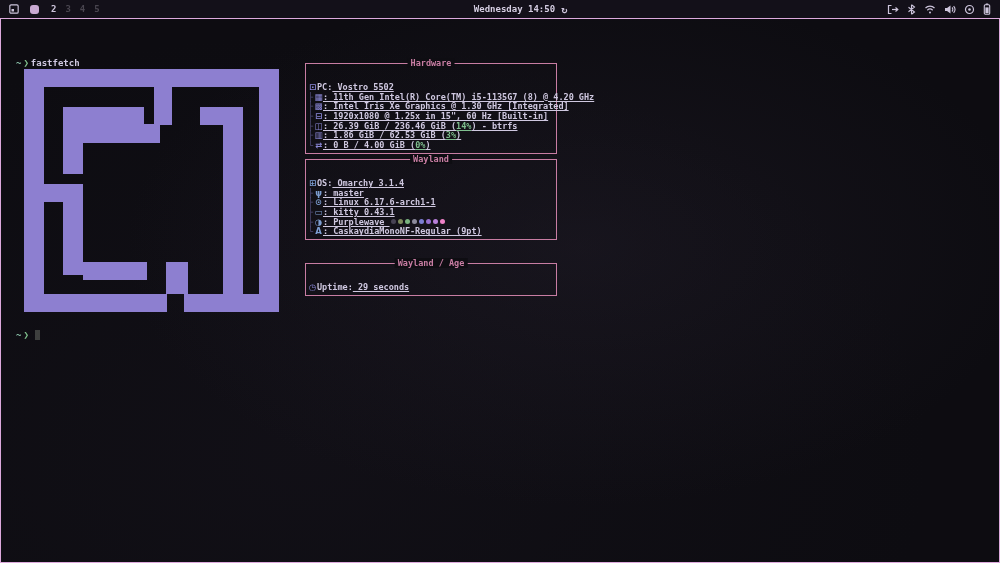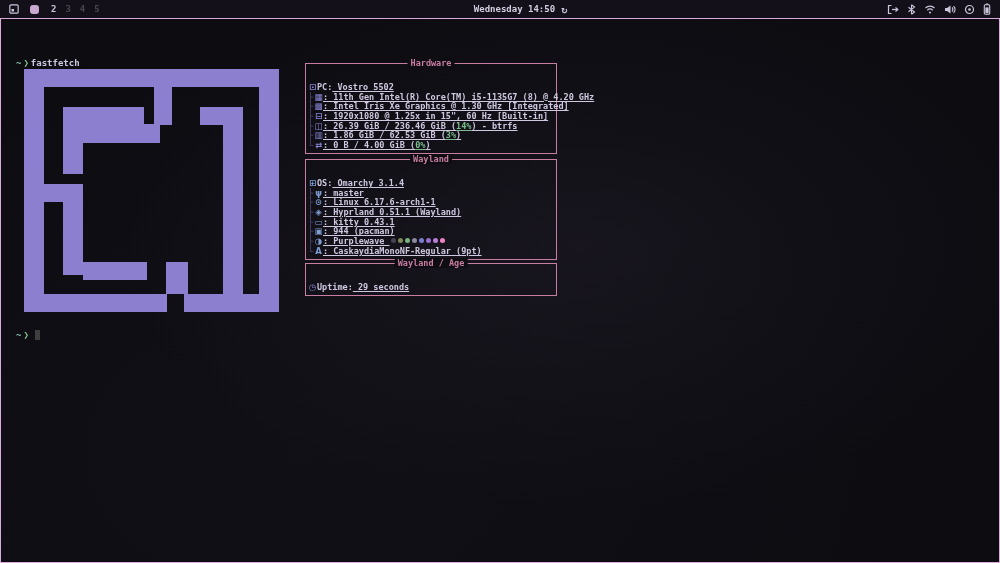--- a/index.html
+++ b/index.html
@@ -157,23 +157,21 @@
         <div class="frow"><span class="tree">├</span><span class="icon">⊟</span><span class="seg">: 1920x1080 @ 1.25x in 15", 60 Hz [Built-in]</span></div>
         <div class="frow"><span class="tree">├</span><span class="icon">◫</span><span class="seg">: 26.39 GiB / 236.46 GiB (</span><span class="seg c-green">14%</span><span class="seg">) - btrfs</span></div>
         <div class="frow"><span class="tree">├</span><span class="icon">▥</span><span class="seg">: 1.86 GiB / 62.53 GiB (</span><span class="seg c-green">3%</span><span class="seg">)</span></div>
         <div class="frow"><span class="tree">└</span><span class="icon">⇄</span><span class="seg">: 0 B / 4.00 GiB (</span><span class="seg c-green">0%</span><span class="seg">)</span></div>
       </div>
       <div class="fbox fbox1">
         <span class="ftitle">Wayland</span>
         <div class="frow"><span class="icon">⊞</span><span class="lbl">OS:</span><span class="seg"> Omarchy 3.1.4</span></div>
         <div class="frow"><span class="tree">├</span><span class="icon">ψ</span><span class="seg">: master</span></div>
         <div class="frow"><span class="tree">├</span><span class="icon">⊙</span><span class="seg">: Linux 6.17.6-arch1-1</span></div>
-        <div class="frow"><span class="tree">├</span><span class="icon">◈</span><span class="seg">: Hyprland 0.51.1 (Wayland)</span></div>
         <div class="frow"><span class="tree">├</span><span class="icon">▭</span><span class="seg">: kitty 0.43.1</span></div>
-        <div class="frow"><span class="tree">├</span><span class="icon">▣</span><span class="seg">: 944 (pacman)</span></div>
         <div class="frow"><span class="tree">├</span><span class="icon">◑</span><span class="seg">: Purplewave </span><span class="dot" style="background: rgb(71, 66, 83);"></span><span class="dot" style="background: rgb(125, 138, 92);"></span><span class="dot" style="background: rgb(121, 179, 127);"></span><span class="dot" style="background: rgb(140, 138, 156);"></span><span class="dot" style="background: rgb(123, 126, 210);"></span><span class="dot" style="background: rgb(150, 111, 208);"></span><span class="dot" style="background: rgb(183, 127, 217);"></span><span class="dot" style="background: rgb(238, 130, 200);"></span></div>
         <div class="frow"><span class="tree">└</span><span class="icon">A</span><span class="seg">: CaskaydiaMonoNF-Regular (9pt)</span></div>
       </div>
       <div class="fbox fbox2">
         <span class="ftitle">Wayland / Age</span>
         <div class="frow"><span class="icon">◷</span><span class="lbl">Uptime:</span><span class="seg"> 29 seconds</span></div>
       </div>
     </div>
 
   <div class="promptline p2"><span class="cwd">~</span><span class="parrow">❯</span><span class="cursor"></span></div>

